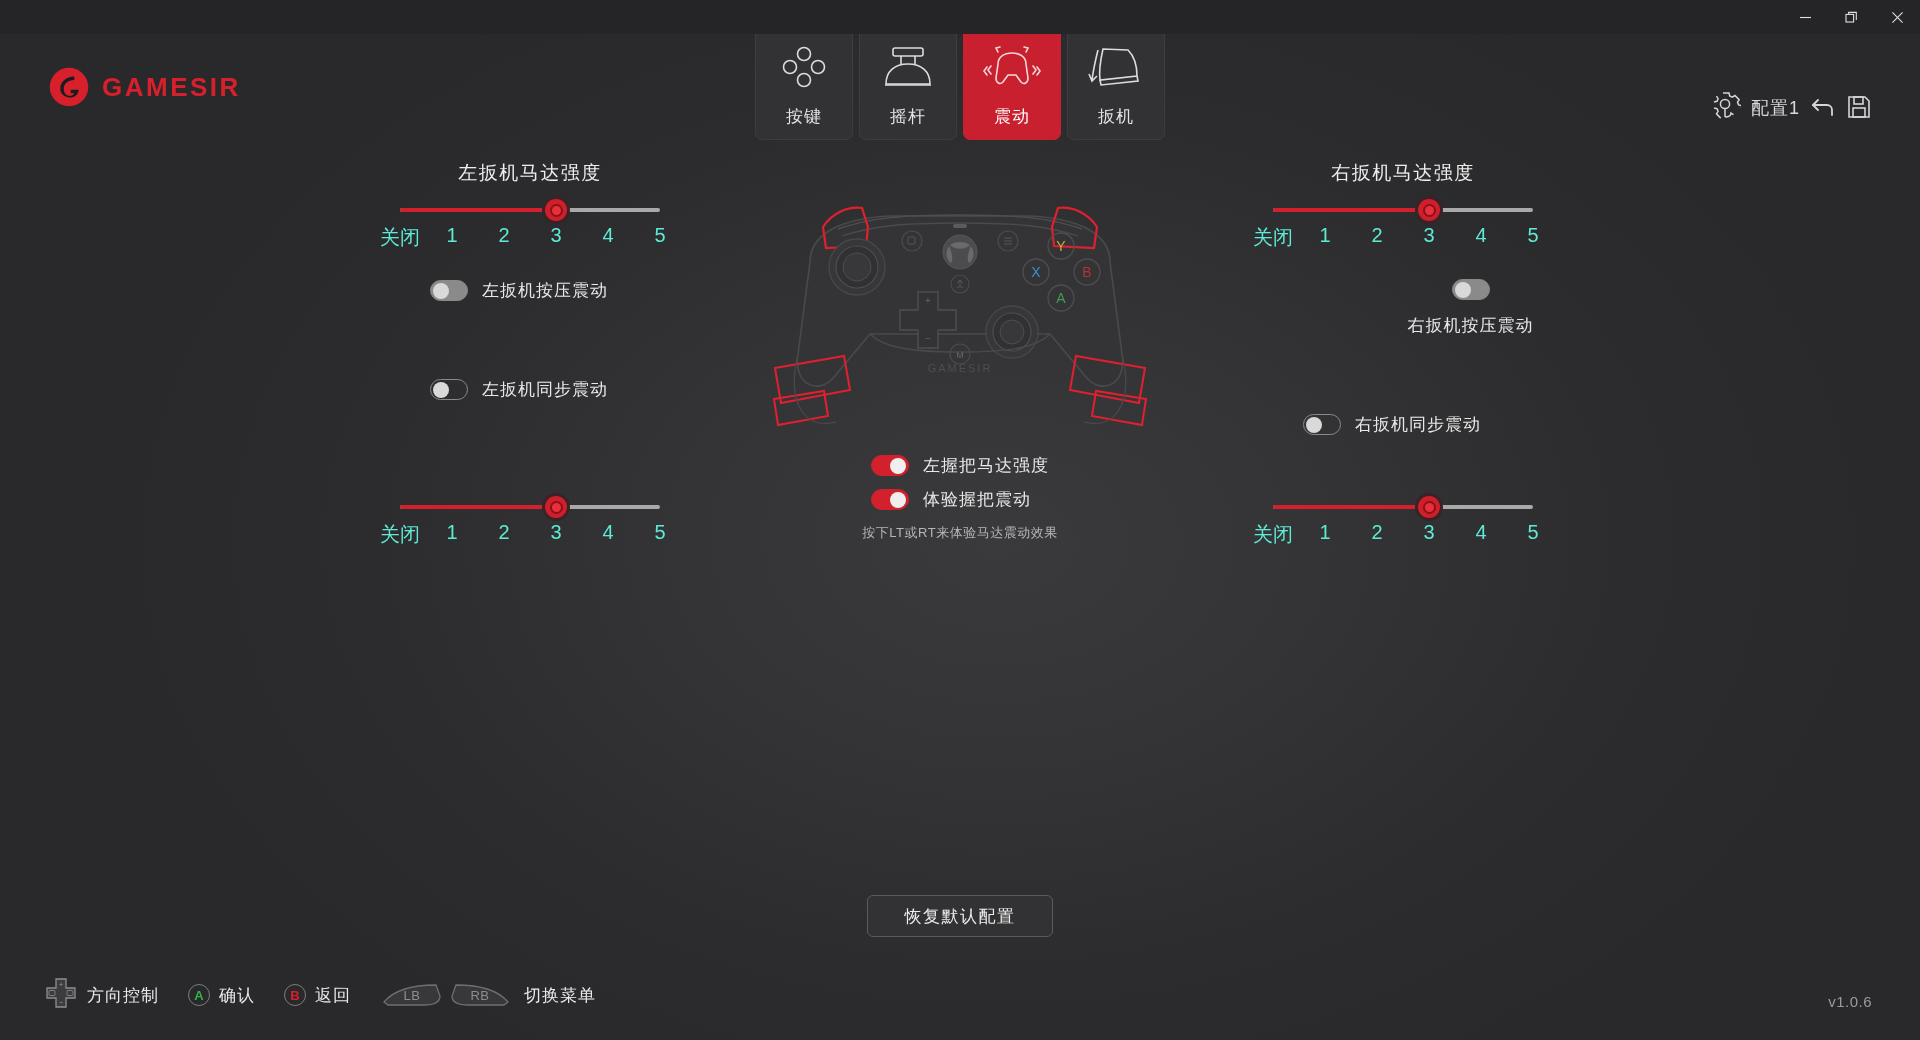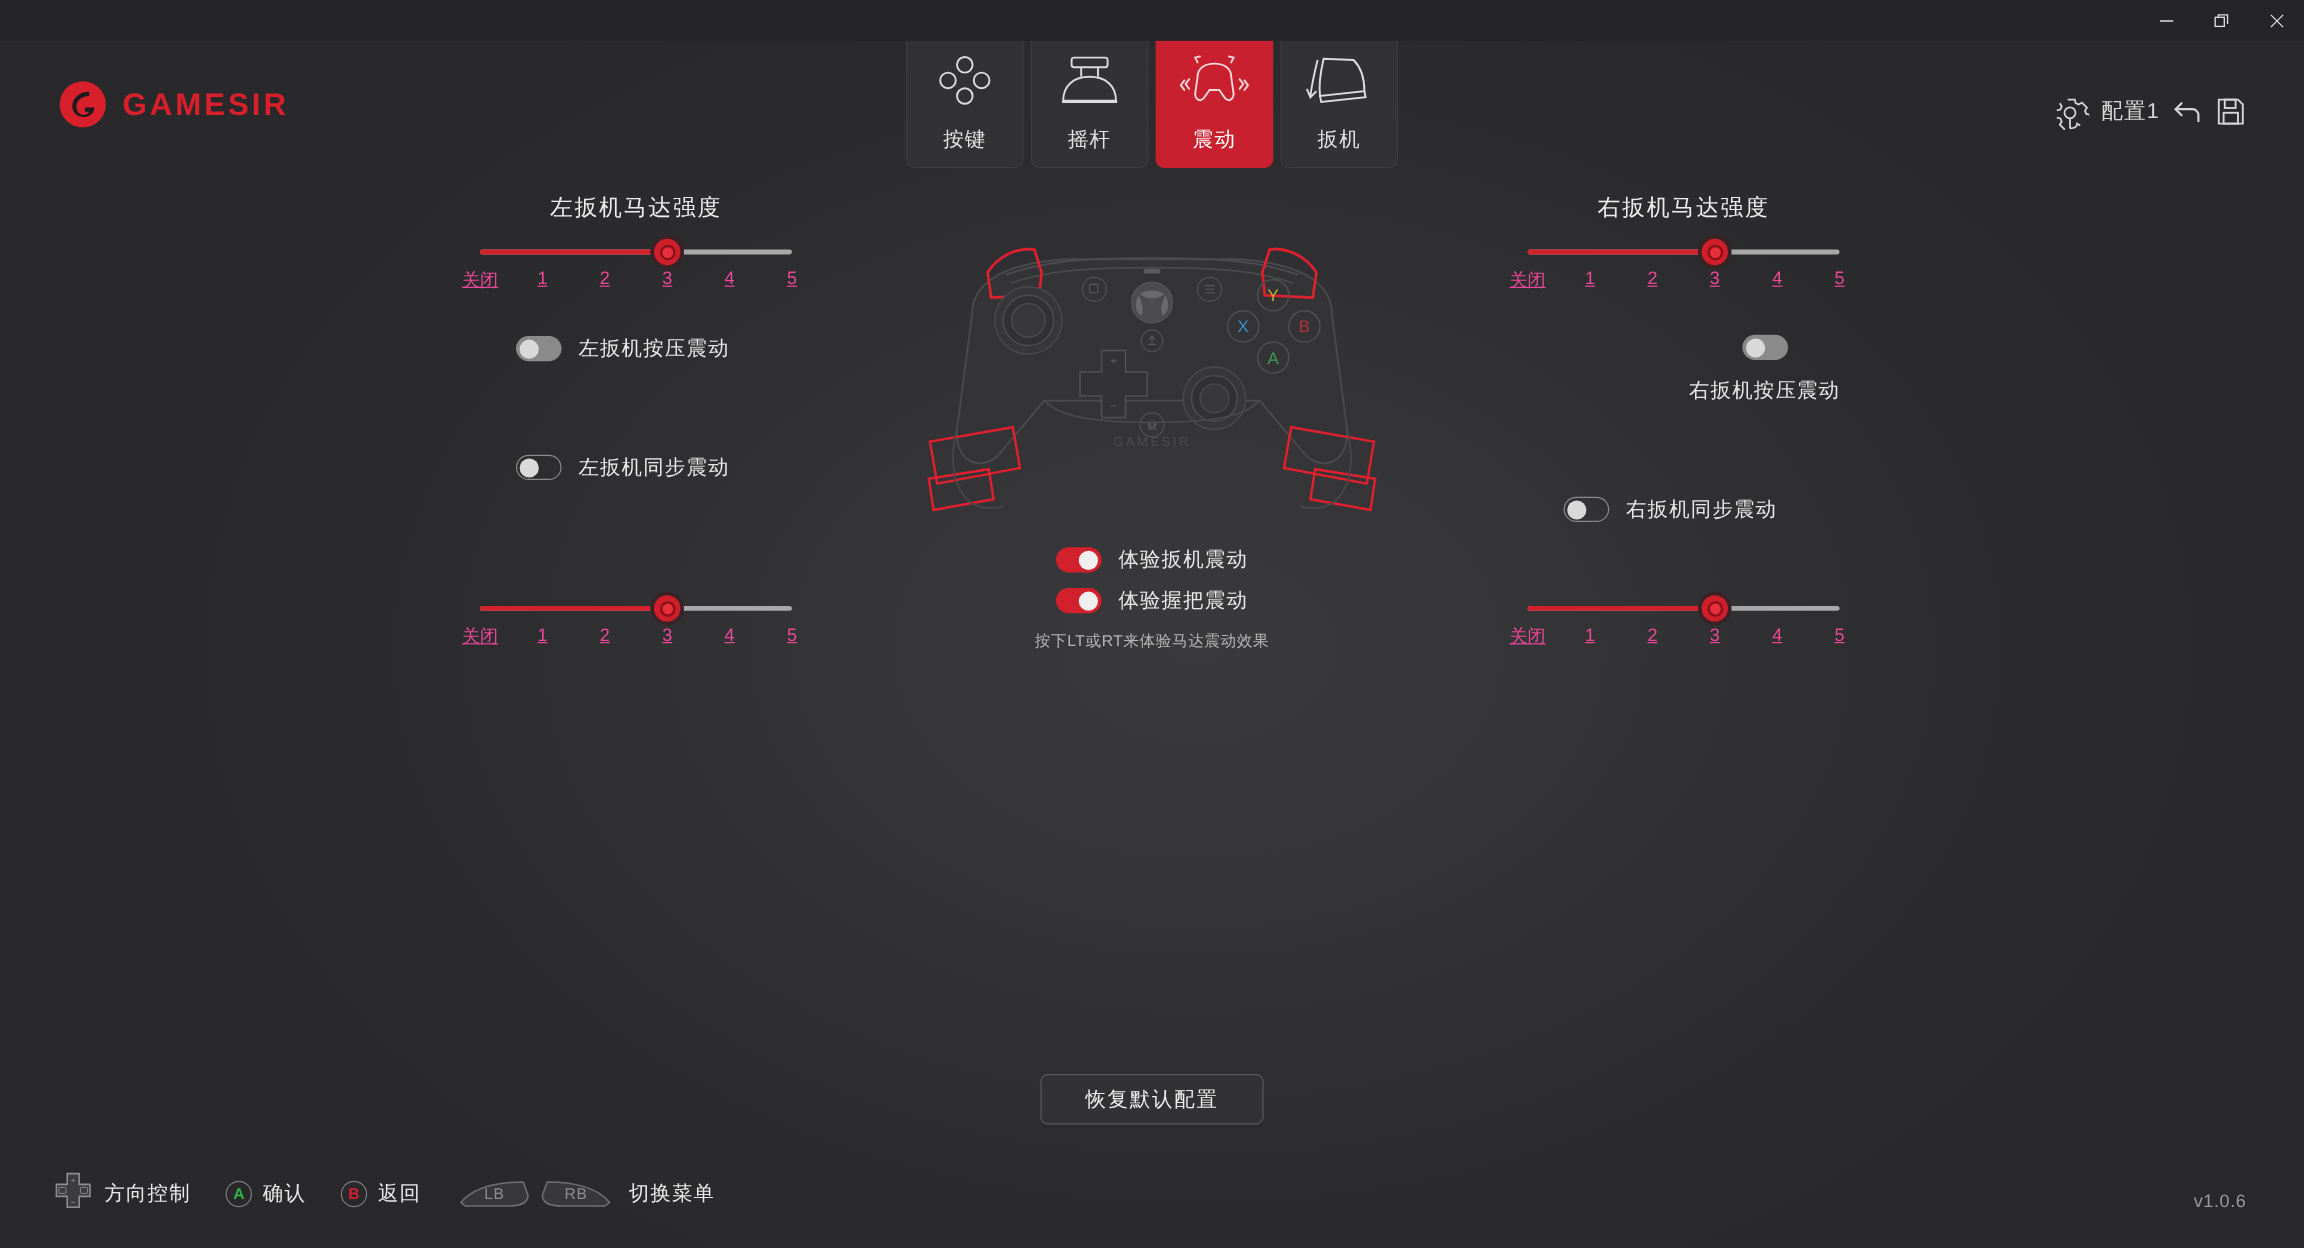--- a/index.html
+++ b/index.html
@@ -38,21 +38,21 @@
   .tab{
     width:98px; height:113px; border-radius:7px; background:#323234; border:1px solid #3d3d3f;
     display:flex; flex-direction:column; align-items:center; justify-content:center; gap:8px;
     cursor:pointer;
   }
   .tab .ico{ height:58px; display:flex; align-items:center; justify-content:center; }
   .tab .lbl{ font-size:17px; color:#e3e3e3; letter-spacing:1px; }
   .tab.active{ background:#c8202e; border-color:#c8202e; }
   .tab.active .lbl{ color:#fff; }
   .header-right{
-    position:absolute; right:48px; top:46px; display:flex; align-items:flex-start; gap:10px;
+    position:absolute; right:48px; top:56px; display:flex; align-items:flex-end; gap:10px;
   }
   .profile-name{ font-size:18px; color:#d9d9d9; letter-spacing:1px; }
   .hdr-icon{ cursor:pointer; display:flex; align-items:center; }
   
   .main{ position:absolute; top:160px; left:0; width:1920px; height:790px; z-index:10; }
   .panel{ position:absolute; width:470px; }
   .panel.left{ left:295px; }
   .panel.right{ left:1168px; }
   .panel .ptitle{
     text-align:center; font-size:19px; color:#ededed; letter-spacing:1.5px; margin-bottom:22px;
@@ -73,21 +73,21 @@
     display:flex; align-items:center; justify-content:center;
   }
   .knob::after{
     content:""; width:9px; height:9px; border-radius:50%; background:#e8303c;
     box-shadow:0 0 0 2px #8c1019;
   }
   .ticks{
     position:relative; height:20px; margin-top:12px;
   }
   .ticks span{
-    position:absolute; transform:translateX(-50%); font-size:15px; color:#ec4899; white-space:nowrap;text-decoration:underline;
+    position:absolute; transform:translateX(-50%); font-size:20px; color:#5eead4; white-space:nowrap;
   }
   
   .toggle-row{ display:flex; align-items:center; gap:14px;text-align:right; }
   .toggle{
     width:38px; height:21px; border-radius:11px; position:relative; flex:0 0 auto; cursor:pointer;
     border:1px solid #8a8a8a; background:transparent;
   }
   .toggle .dot{
     position:absolute; top:50%; transform:translateY(-50%); left:2px;
     width:16px; height:16px; border-radius:50%; background:#d9d9d9;
@@ -404,21 +404,21 @@
         <path d="M48 170 C36 220 55 246 86 238 M372 170 C384 220 365 246 334 238" stroke="#48484b" stroke-width="1.4" fill="none"></path>
         <path d="M120 150 C132 162 155 168 210 168 C265 168 288 162 300 150" stroke="#4a4a4d" stroke-width="1.4" fill="none"></path>
       </svg>
     </div>
 
     <div class="center-toggles">
       <div class="toggle-row">
         <div class="toggle on">
             <div class="dot"></div>
           </div>
-        <span class="toggle-label">体验扳机震动</span>
+        <span class="toggle-label">左握把马达强度</span>
       </div>
       <div class="toggle-row">
         <div class="toggle on">
             <div class="dot"></div>
           </div>
         <span class="toggle-label">体验握把震动</span>
       </div>
     </div>
 
     <div class="hint">按下LT或RT来体验马达震动效果</div>

